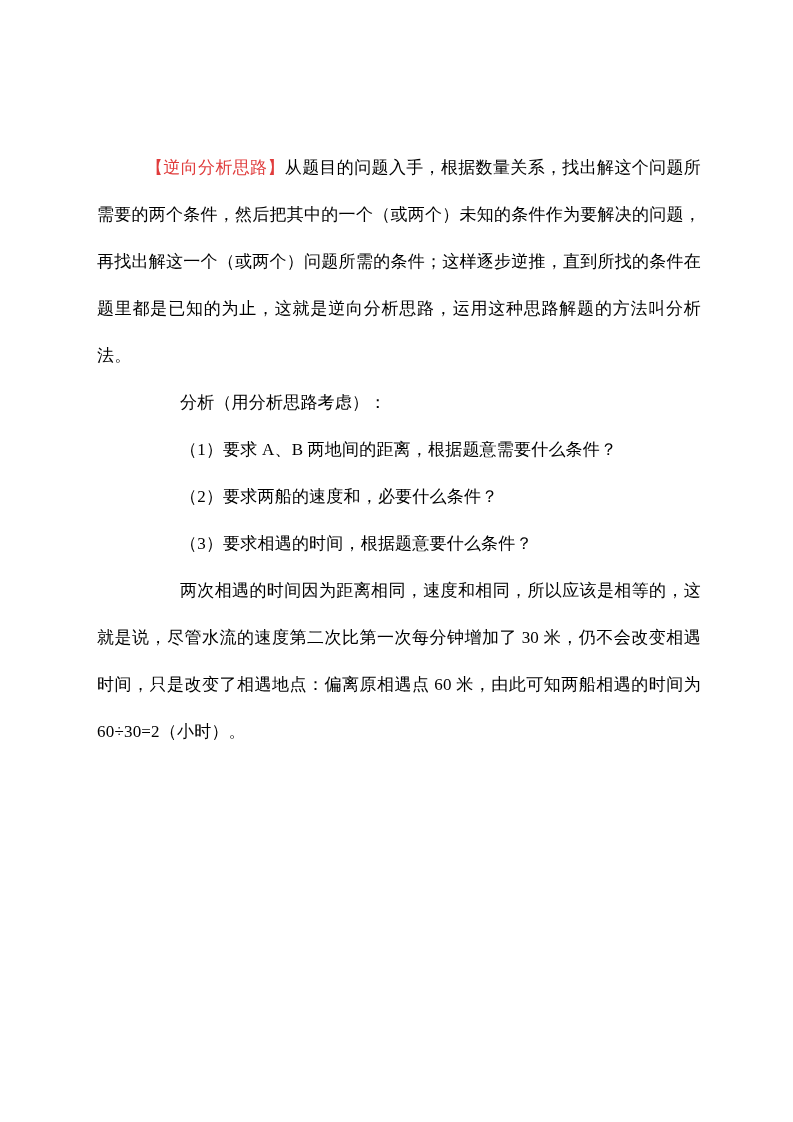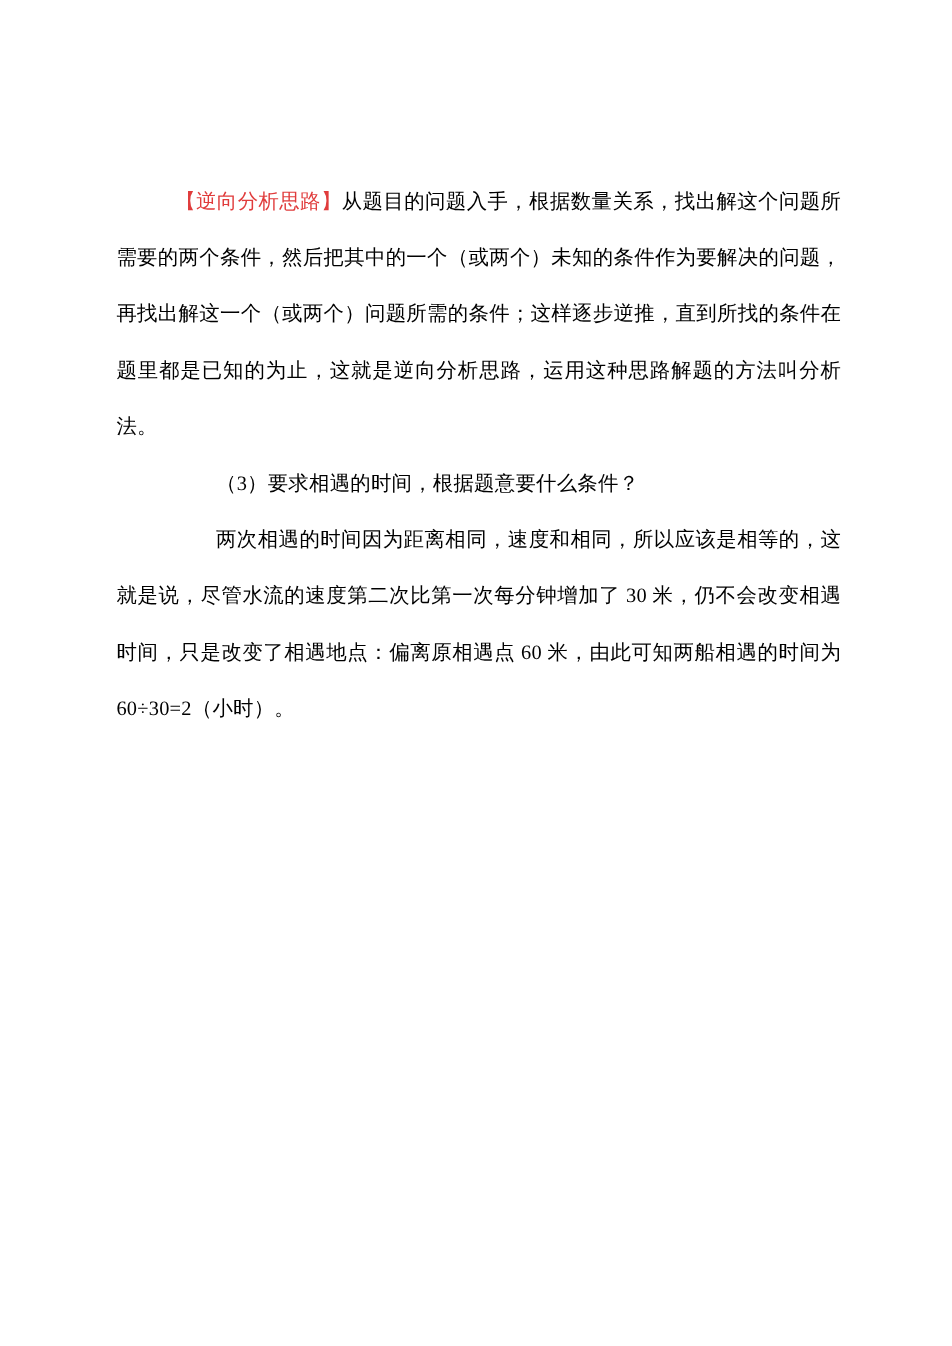--- a/index.html
+++ b/index.html
@@ -27,23 +27,26 @@
 </style>
 </head>
 <body>
 
 <div class="page">
   <div class="content">
 
     <p class="para intro"><span class="highlight">【逆向分析思路】</span><span>从题目的问题入手，根据数量关系，找出解这个问题所需要的两个条件，然后把其中的一个（或两个）未知的条件作为要解决的问题，再找出解这一个（或两个）问题所需的条件；这样逐步逆推，直到所找的条件在题里都是已知的为止，这就是逆向分析思路，运用这种思路解题的方法叫分析法。</span></p>
 
 
+    <p class="para">分析（用分析思路考虑）：</p>
+
+    <p class="para">（1）要求 A、B 两地间的距离，根据题意需要什么条件？</p>
 
 
-
+    <p class="para">（2）要求两船的速度和，必要什么条件？</p>
 
 
     <p class="para">（3）要求相遇的时间，根据题意要什么条件？</p>
 
     <p class="para">两次相遇的时间因为距离相同，速度和相同，所以应该是相等的，这就是说，尽管水流的速度第二次比第一次每分钟增加了 30 米，仍不会改变相遇时间，只是改变了相遇地点：偏离原相遇点 60 米，由此可知两船相遇的时间为 60÷30=2（小时）。</p>
 
   </div>
 </div>
 
 </body></html>

